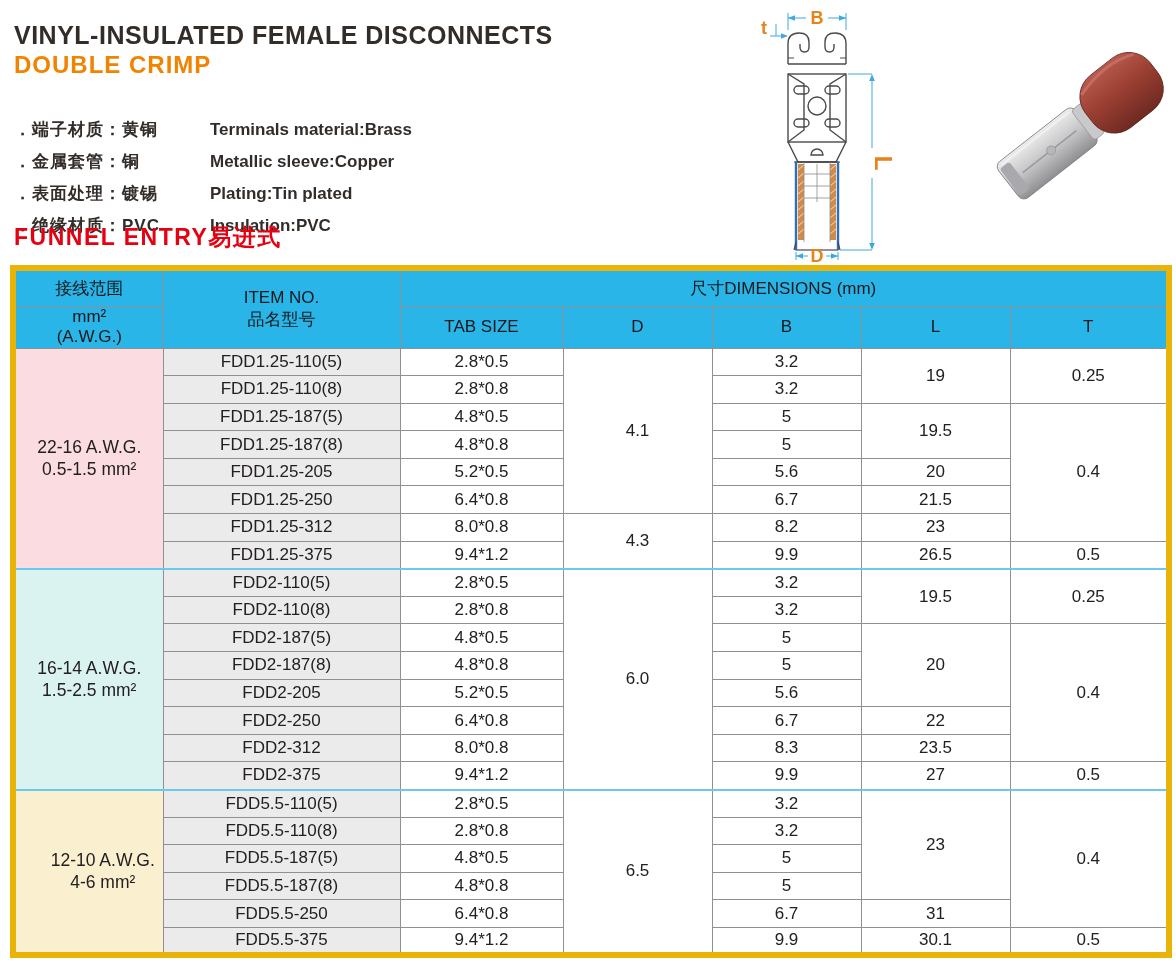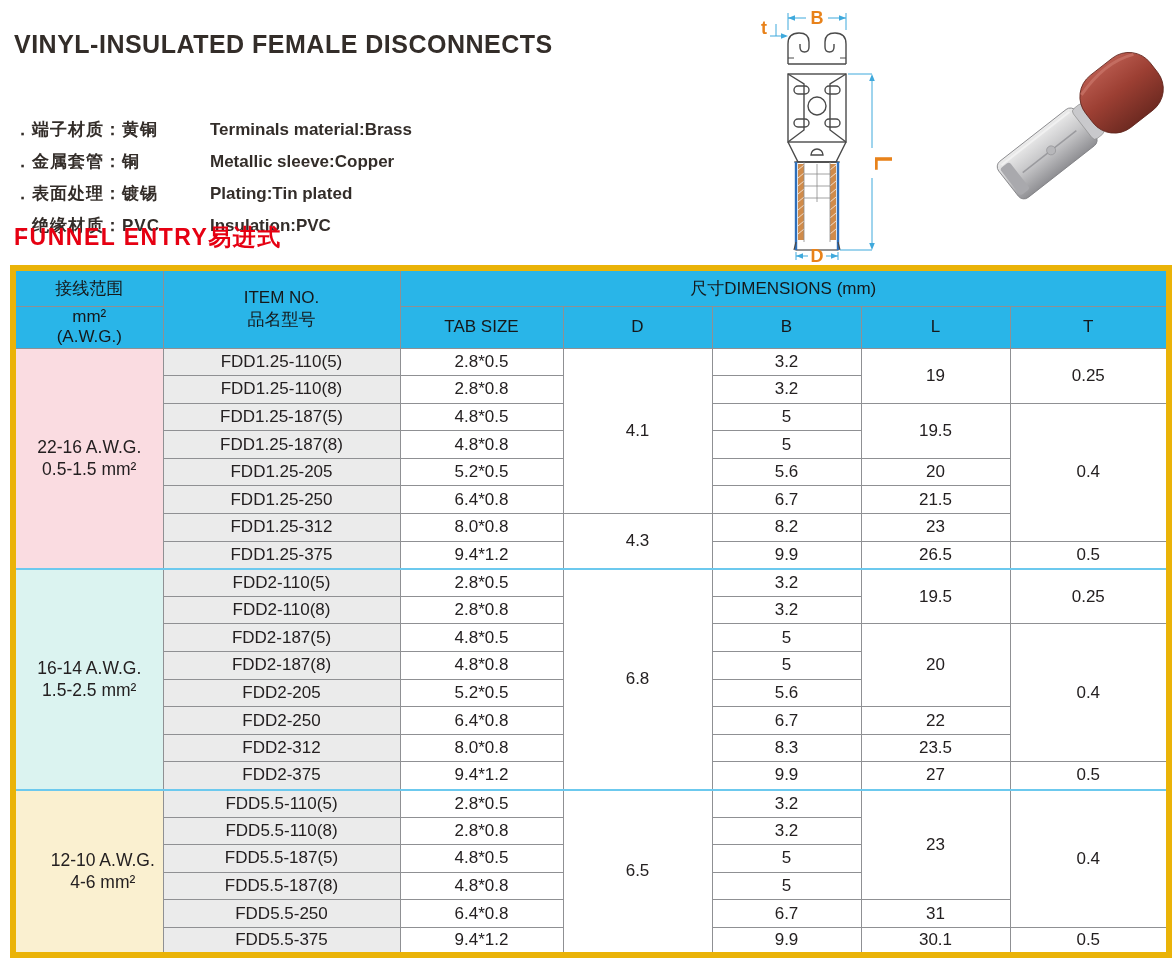--- a/index.html
+++ b/index.html
@@ -3,21 +3,21 @@
 <meta charset="utf-8">
 <style>
   * { margin:0; padding:0; box-sizing:border-box; }
   html,body { width:1176px; height:975px; background:#ffffff;
     font-family:"Liberation Sans","DejaVu Sans",sans-serif; position:relative; }
 
   
   .header-block { position:absolute; left:14px; top:20px; }
   .title-zh { font-size:32px; font-weight:bold; color:#332d29; letter-spacing:2px; line-height:38px; white-space:nowrap; }
   .title-zh .hl { color:#f08300; }
-  .title-en { font-size:25px; font-weight:bold; color:#332d29; line-height:30px; letter-spacing:0.5px;margin-top:9px; }
+  .title-en { font-size:25px; font-weight:bold; color:#332d29; line-height:30px; letter-spacing:0.5px; }
   .subtitle  { font-size:24px; font-weight:bold; color:#f08300; line-height:30px; letter-spacing:1px; }
 
   .specs { position:absolute; left:14px; top:118px; width:440px; font-size:17px; font-weight:bold; color:#332d29; }
   .spec-row { display:flex; align-items:center; margin-bottom:9px; }
   .spec-zh { width:196px; letter-spacing:1px; }
   .spec-en { }
 
   .funnel-entry { position:absolute; left:14px; top:222px; font-size:23px; font-weight:bold;
     color:#e60012; letter-spacing:1.5px; white-space:nowrap; }
 
@@ -36,20 +36,21 @@
   .spec-table tbody td { height:27.6px; background:#ffffff; }
   .spec-table tbody td.item-cell { background:#ebebeb; }
   .spec-table tbody td.range-cell { font-size:17.5px; line-height:22px; }
   .spec-table tbody tr.group-start > td { border-top:2px solid #6cc9ee; }
 </style>
 </head>
 <body>
 
 <div class="header-block">
   <div class="title-en">VINYL-INSULATED FEMALE DISCONNECTS</div>
+  <div class="subtitle">DOUBLE CRIMP</div>
 </div>
 
 <div class="specs">
   <div class="spec-row">
     <span class="spec-zh">．端子材质：黄铜</span>
     <span class="spec-en">Terminals material:Brass</span>
   </div>
   <div class="spec-row">
     <span class="spec-zh">．金属套管：铜</span>
     <span class="spec-en">Metallic sleeve:Copper</span>
@@ -237,21 +238,21 @@
         <td>26.5</td>
         <td>0.5</td>
       </tr>
       <tr class="group-start">
         <td class="range-cell" rowspan="8" style="background: rgb(219, 243, 240);">
           <div>16-14 A.W.G.</div>
           <div>1.5-2.5 mm²</div>
         </td>
         <td class="item-cell">FDD2-110(5)</td>
         <td>2.8*0.5</td>
-        <td rowspan="8">6.8</td>
+        <td rowspan="8">6.0</td>
         <td>3.2</td>
         <td rowspan="2">19.5</td>
         <td rowspan="2">0.25</td>
       </tr>
       <tr>
         <td class="item-cell">FDD2-110(8)</td>
         <td>2.8*0.8</td>
         <td>3.2</td>
       </tr>
       <tr>

